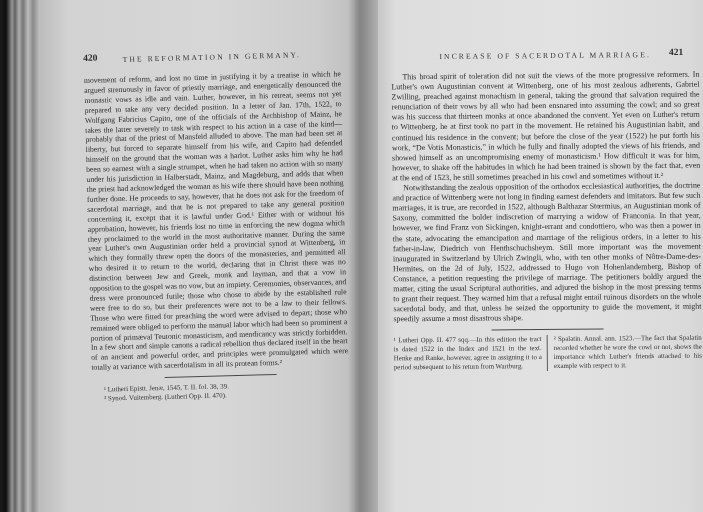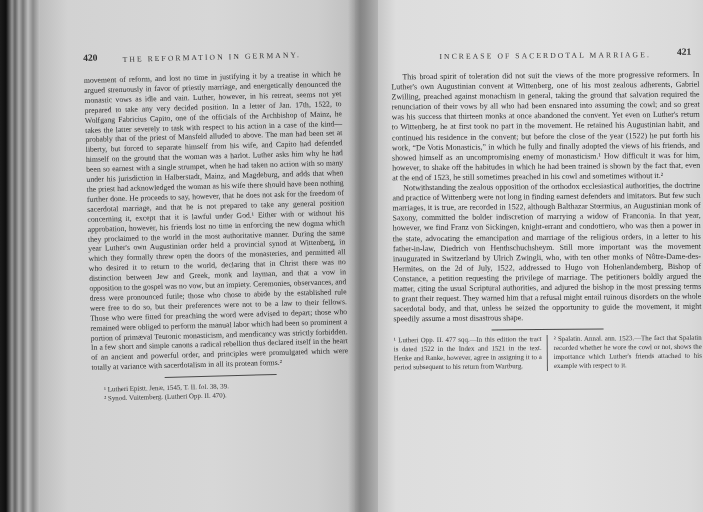--- a/index.html
+++ b/index.html
@@ -70,21 +70,21 @@
     padding-top: 3px;
     white-space: nowrap;
   }
   .folio {
     position: absolute; top: 0;
     font-size: 9.5px;
     font-weight: 600;
     color: #2c2c2c;
   }
   .folio-left { left: 0; }
-  .folio-right { right: 8px; }
+  .folio-right { right: 16px; }
   .body-text {
     margin: 0;
     text-align: justify;
     font-size: 7.7px;
     line-height: 9.9px;
     color: #2d2d2d;
   }
   .page-right .body-text {
     font-size: 7.9px;
     line-height: 10.1px;

